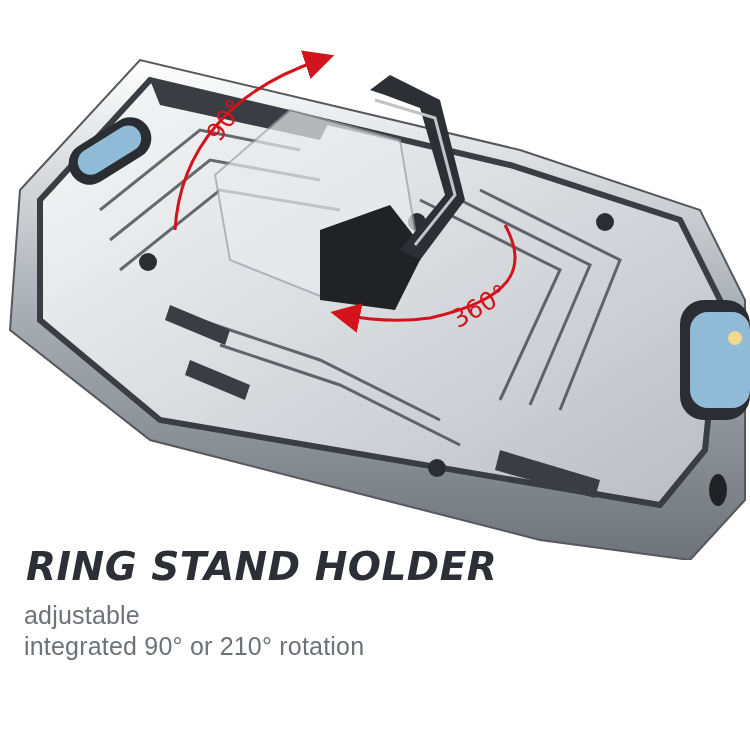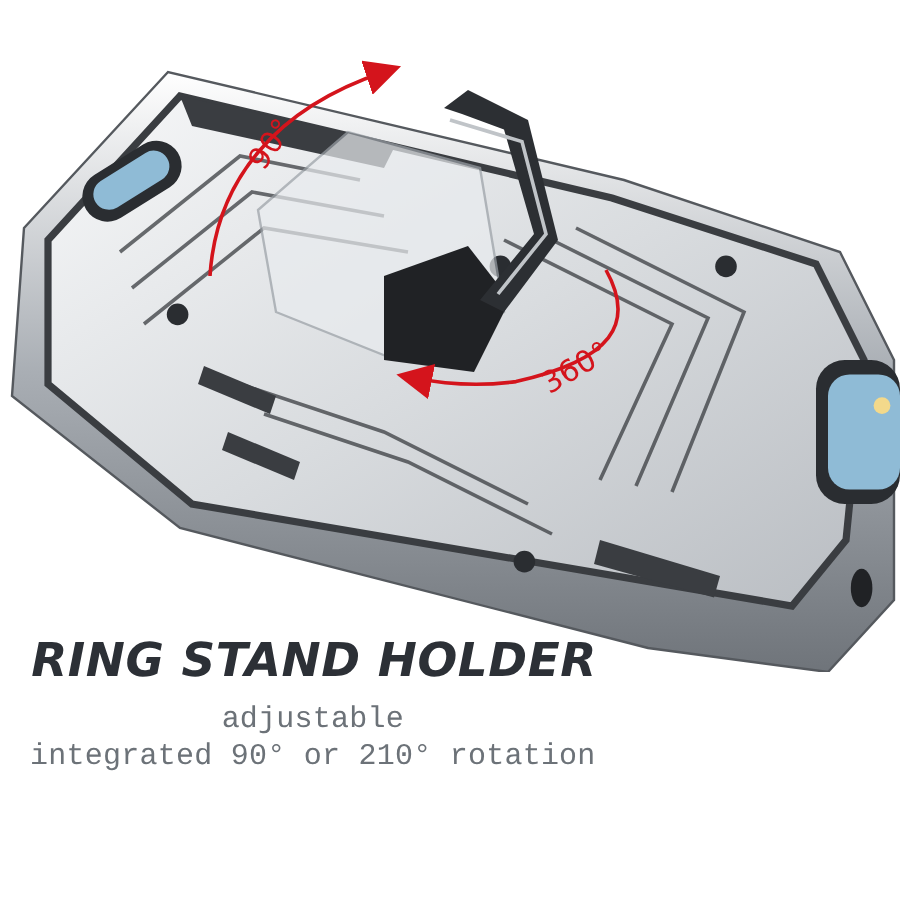--- a/index.html
+++ b/index.html
@@ -1,27 +1,27 @@
 <!DOCTYPE html>
 <html><head>
   <meta charset="utf-8">
   <style>
     html, body { margin: 0; padding: 0; background: #ffffff; }
     body { width: 750px; height: 750px; position: relative; overflow: hidden; font-family: "Liberation Sans", sans-serif; }
     .scene { position: absolute; left: 0; top: 0; width: 750px; height: 560px; }
     .scene svg { display: block; }
-    .caption { position: absolute; left: 24px; top: 528px; text-align: center; }
+    .caption { position: absolute; left: 24px; top: 544px; }
     .headline {
       font-family: "DejaVu Sans", sans-serif;
       font-weight: bold; font-style: italic;
       font-size: 39px; letter-spacing: 0.5px;
       color: #2c3036; line-height: 46px; margin: 0 0 10px 2px;
     }
     .sub {
-      font-family: Liberation Mono, monospace;
+      font-family: Liberation Sans, sans-serif;
       font-size: 25px; color: #6c7278; line-height: 31px; margin: 0;
       letter-spacing: 0.2px;
     }
     .lbl { font-family: "DejaVu Sans", sans-serif; fill: #d4141c; font-size: 25px; }
   </style>
 </head>
 <body>
 
 <div class="scene">
   <svg width="750" height="560" viewBox="0 0 750 560">

